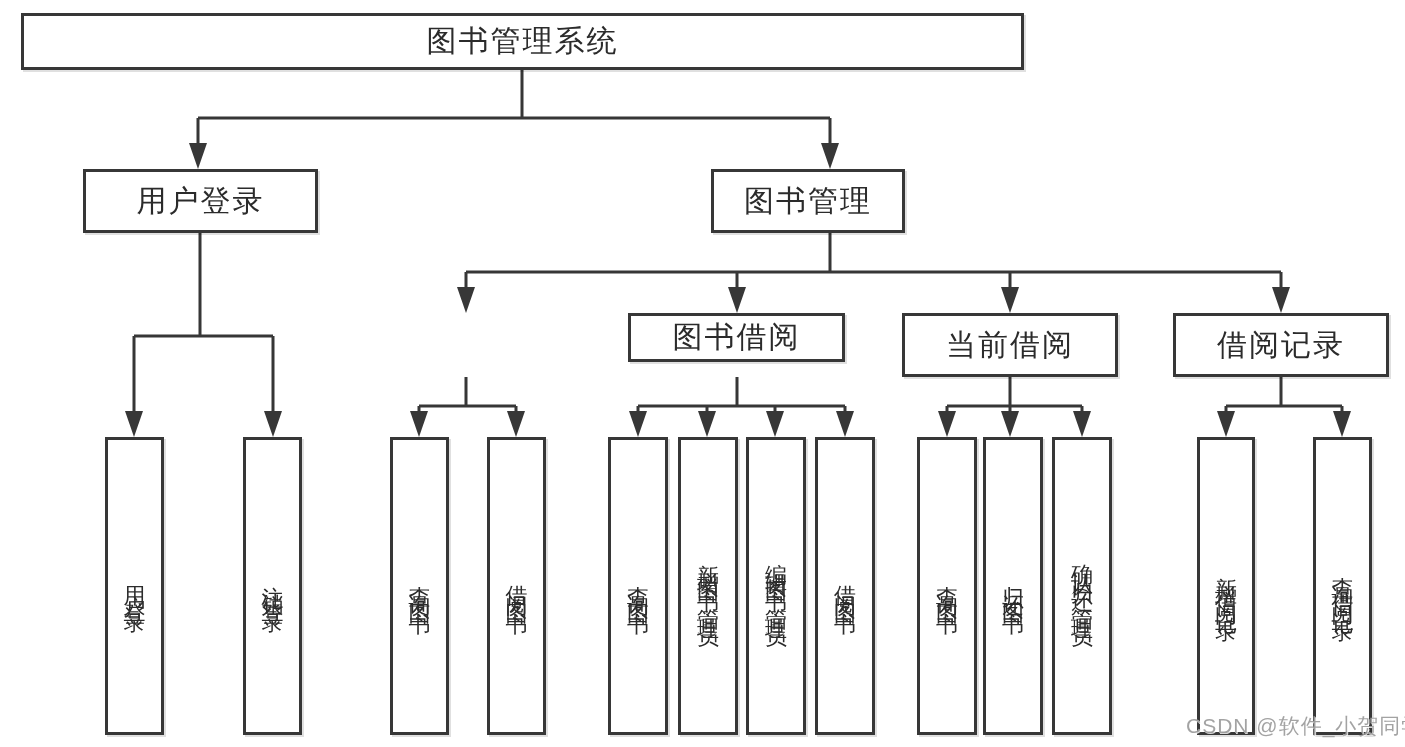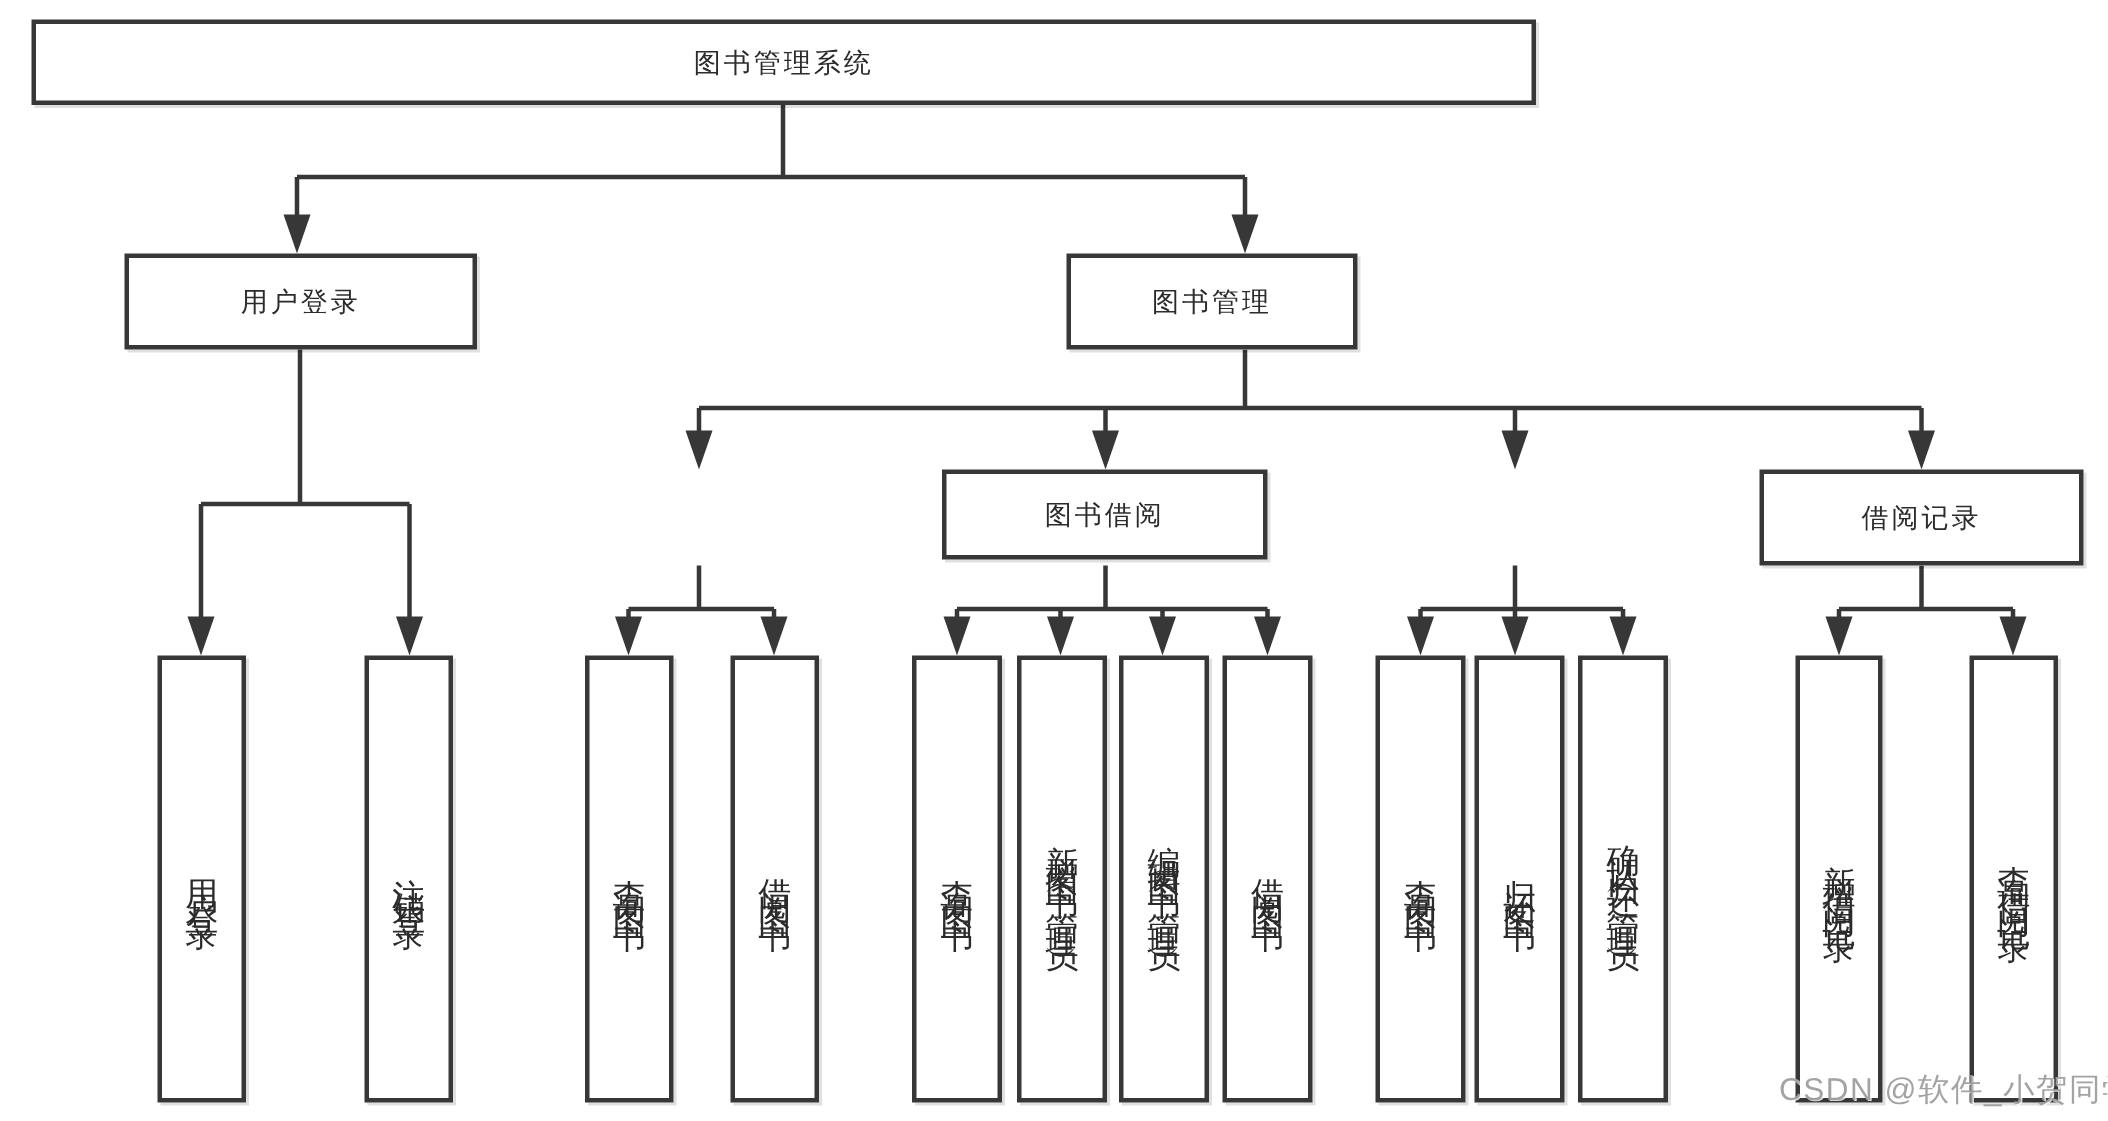--- a/index.html
+++ b/index.html
@@ -22,21 +22,21 @@
     border: 3px solid #373737;
     background: #ffffff;
     color: #2b2b2b;
     display: flex;
     align-items: center;
     justify-content: center;
     z-index: 2;
     box-shadow: 2px 2px 0 rgba(0,0,0,0.12);
   }
   .h-node {
-    font-size: 18px;
+    font-size: 30px;
     letter-spacing: 2px;
     white-space: nowrap;
   }
   .v-node {
     writing-mode: vertical-lr;
     text-orientation: mixed;
     font-size: 22px;
     letter-spacing: 9px;
     line-height: 1;
   }
@@ -87,21 +87,22 @@
       <polygon points="1217,411 1235,411 1226,437"></polygon>
       <polygon points="1333,411 1351,411 1342,437"></polygon>
     </g>
   </svg>
 
   <div class="node h-node" style="left:21px; top:13px; width:1003px; height:57px;">图书管理系统</div>
 
   <div class="node h-node" style="left:83px; top:169px; width:235px; height:64px;">用户登录</div>
   <div class="node h-node" style="left:711px; top:169px; width:194px; height:64px;">图书管理</div>
 
-  <div class="node h-node" style="left:628px; top:313px; width:217px; height:60px;">图书借阅</div>
+  <div class="node h-node" style="left:628px; top:313px; width:217px; height:49px;">图书借阅</div>
+  <div class="node h-node" style="left:902px; top:313px; width:216px; height:64px;">当前借阅</div>
   <div class="node h-node" style="left:1173px; top:313px; width:216px; height:64px;">借阅记录</div>
 
   <div class="node v-node" style="left:105px; top:437px; width:59px; height:298px;">用户登录</div>
   <div class="node v-node" style="left:243px; top:437px; width:59px; height:298px;">注销登录</div>
 
   <div class="node v-node" style="left:390px; top:437px; width:59px; height:298px;">查询图书</div>
   <div class="node v-node" style="left:487px; top:437px; width:59px; height:298px;">借阅图书</div>
 
   <div class="node v-node" style="left:608px; top:437px; width:60px; height:298px;">查询图书</div>
   <div class="node v-node" style="left:678px; top:437px; width:60px; height:298px;">新增图书（管理员）</div>

